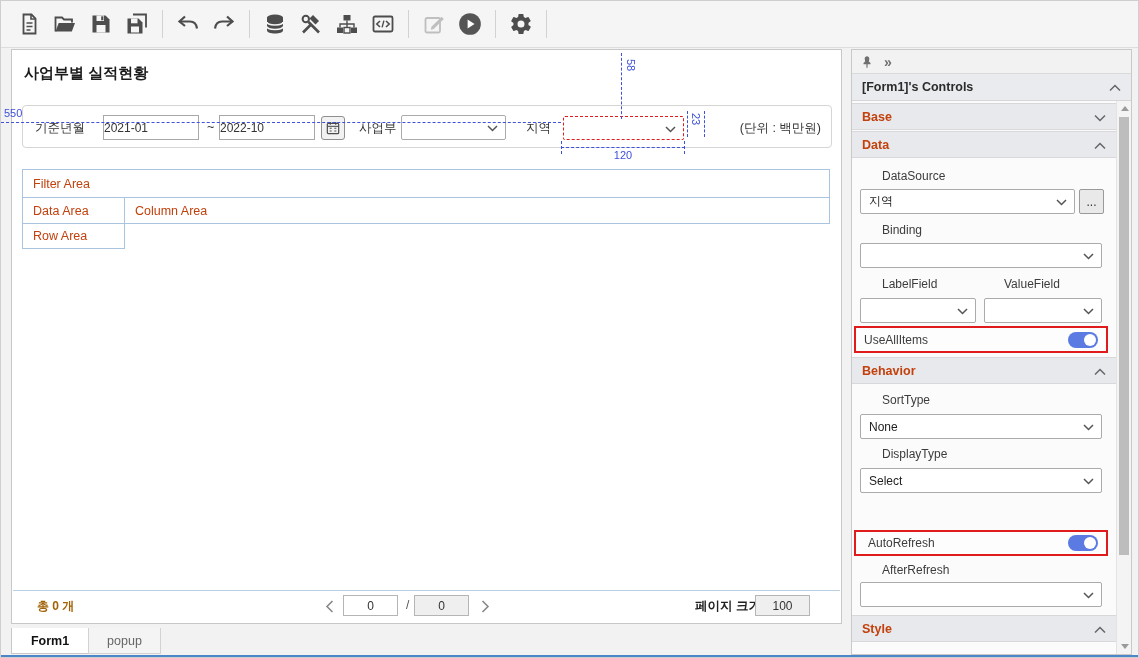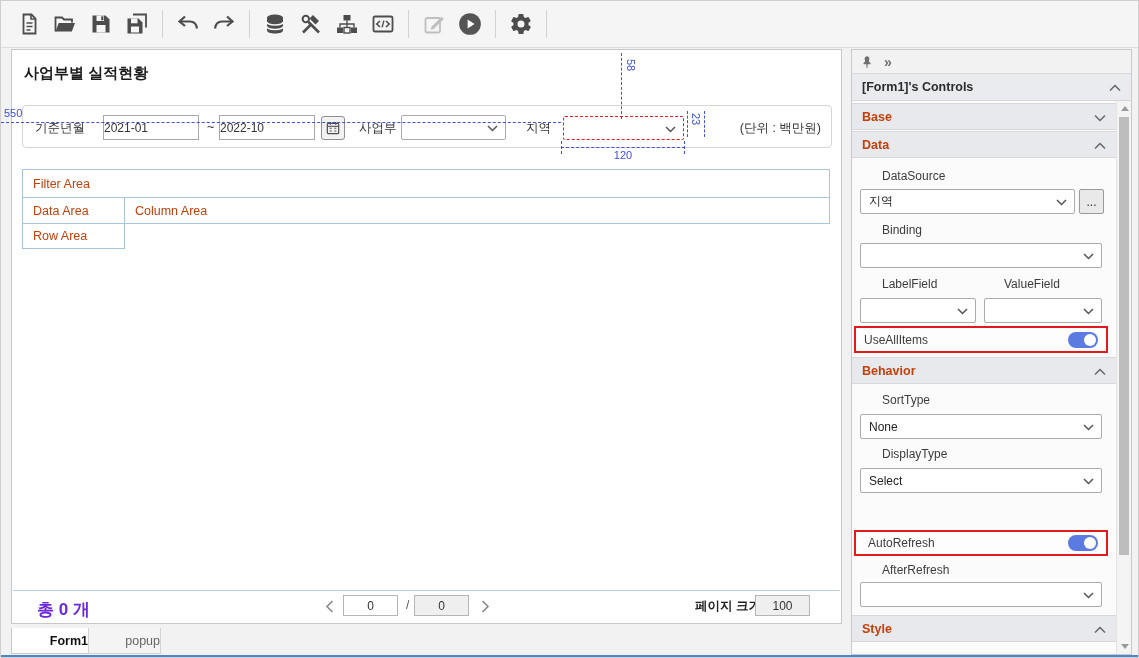--- a/index.html
+++ b/index.html
@@ -30,29 +30,29 @@
   .g-blue { color:#3f51d9; font-size:11px; }
   .g-hline { border-top:1px dashed #3f51d9; }
   .g-vline { border-left:1px dashed #3f51d9; }
   .g-vtext { writing-mode:vertical-lr; }
 
   
   .pcell { position:absolute; border:1px solid #a9c4de; background:#fff; font-size:12.5px; color:#c2410c; display:flex; align-items:center; padding-left:10px; }
 
   
   .statusbar { position:absolute; left:1px; right:1px; top:540px; height:28px; border-top:1px solid #b9cfe4; background:#fff; }
-  .sb-total { position:absolute; left:24px; top:7px; font-size:17px; color:#6d28d9; font-weight:bold; }
+  .sb-total { position:absolute; left:24px; top:7px; font-size:12px; color:#a16207; font-weight:bold; }
   .sb-chev { position:absolute; top:8px; cursor:pointer; }
   .sb-input { position:absolute; top:4px; width:55px; height:21px; border:1px solid #b5b5b5; text-align:center; font-size:12px; color:#333; font-family:inherit; }
   .sb-slash { position:absolute; left:393px; top:7px; font-size:12px; color:#555; }
   .sb-pglabel { position:absolute; left:682px; top:7px; font-size:12.5px; color:#222; font-weight:bold; }
   .sb-pgsize { left:742px; background:#efeff0; }
 
   
-  .tab { position:absolute; top:627px; height:26px; display:flex; align-items:center; justify-content:flex-end; font-size:12.5px; cursor:pointer; }
+  .tab { position:absolute; top:627px; height:26px; display:flex; align-items:center; justify-content:center; font-size:12.5px; cursor:pointer; }
   .tab-active { left:10px; width:78px; background:#ffffff; border:1px solid #c8c8c8; border-top:none; font-weight:bold; color:#111; }
   .tab-idle { left:87px; width:73px; background:#f4f4f5; border:1px solid #d2d2d2; border-top:none; color:#666; }
   .bottom-bar { position:absolute; left:0; top:654px; width:100%; height:4px; background:#4a86c8; }
 
   
   .panel { position:absolute; left:850px; top:48px; width:281px; height:606px; background:#fbfbfc; border:1px solid #c9c9c9; }
   .pinbar { position:absolute; left:0; top:0; width:279px; height:24px; background:#f2f2f3; border-bottom:1px solid #dadada; display:flex; align-items:center; padding-left:8px; }
   .pin-glyph { font-size:14px; color:#707070; margin-left:10px; font-weight:bold; cursor:pointer; }
   .panel-title { position:absolute; left:0; top:24px; width:279px; height:27px; background:#eaebee; border-bottom:1px solid #d5d5d7; display:flex; align-items:center; padding:0 10px; font-size:12.5px; font-weight:bold; color:#2b2b2b; cursor:pointer; }
   .sec { position:absolute; left:0; width:264px; height:27px; background:#e8e9ed; border-top:1px solid #d8d8da; border-bottom:1px solid #d8d8da; display:flex; align-items:center; padding:0 10px; font-size:12.5px; font-weight:bold; color:#c2410c; cursor:pointer; }

